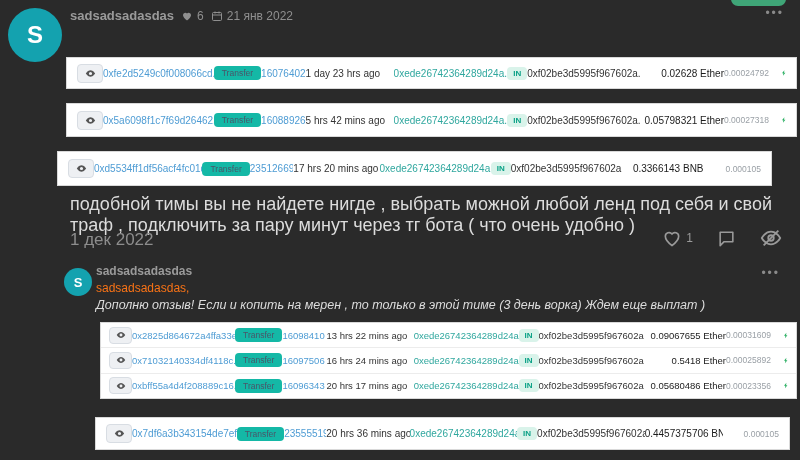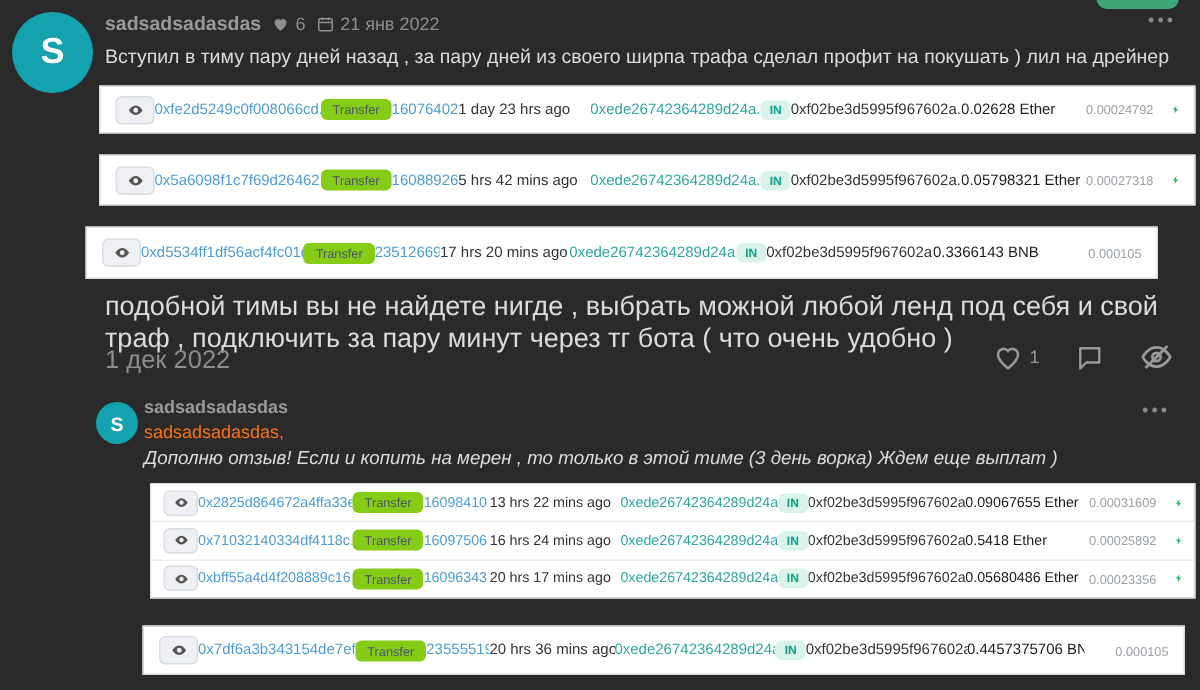--- a/index.html
+++ b/index.html
@@ -72,34 +72,34 @@
   .eye-btn {
     width:24px; height:17px; background:#eef0f3; border:1px solid #d8dde3;
     border-radius:4px; display:flex; align-items:center; justify-content:center;
     color:#555; flex:0 0 auto; cursor:pointer;
   }
   .tx-line .eye-btn { width:21px; height:15px; }
   .cell { overflow:hidden; }
   .hash  { color:#4e9cd4; width:117px; cursor:pointer; }
   .tx-line .hash { width:110px; }
   .badge {
-    background:#84cc16; color:#4a5568; border-radius:4px; padding:2px 8px;
+    background:#14b8a6; color:#4a5568; border-radius:4px; padding:2px 8px;
     font-size:8.5px; flex:0 0 auto;
   }
   .block { color:#4e9cd4; width:47px; cursor:pointer; }
   .age   { color:#333; width:93px; }
   .from  { color:#2fa79e; width:120px; cursor:pointer; }
   .tx-line .from { width:112px; }
   .in-badge {
     background:#d9f3ea; color:#0aa186; border-radius:4px; padding:2px 6px;
     font-size:8px; font-weight:bold; flex:0 0 auto;
   }
   .to    { color:#333; width:120px; cursor:pointer; }
   .tx-line .to { width:112px; }
-  .value { color:#1c1c1c; width:88px; }
+  .value { color:#1c1c1c; width:88px; text-align:right; }
   .fee   { color:#9aa0a6; font-size:8.5px; display:flex; align-items:center; gap:13px; width:62px; justify-content:flex-end; }
   
   .reply-username { position:absolute; left:96px; top:264px; color:#9a9a9a; font-size:12px; font-weight:bold; }
   .reply-mention  { position:absolute; left:96px; top:281px; color:#f97316; font-size:12px; cursor:pointer; }
   .reply-body     { position:absolute; left:96px; top:298px; width:690px; color:#dcdcdc; font-size:12.5px;font-style:italic; }
   .reply-dots     { position:absolute; right:20px; top:266px; color:#8a8a8a; font-size:12px; letter-spacing:2px; cursor:pointer; user-select:none; }
   svg { display:block; }
 </style>
 </head>
 <body>
@@ -125,21 +125,20 @@
     <span class="meta">
       <span>
           <svg width="12" height="12" viewBox="0 0 24 24" fill="none" stroke="currentColor" stroke-width="2">
             <rect x="3" y="5" width="18" height="16" rx="2"></rect>
             <path d="M3 10h18M8 3v4M16 3v4"></path>
           </svg>
         </span>
       <span>21 янв 2022</span>
     </span>
   </div>
-  <div class="post-body">Вступил в тиму пару дней назад , за пару дней из своего ширпа трафа сделал профит на покушать ) лил на дрейнер</div>
 
   <div class="tx r1">
     <span class="eye-btn">
         <svg width="11" height="11" viewBox="0 0 24 24" fill="currentColor">
           <path d="M12 5C6 5 2 12 2 12s4 7 10 7 10-7 10-7-4-7-10-7zm0 10.5a3.5 3.5 0 1 1 0-7 3.5 3.5 0 0 1 0 7z"></path>
         </svg>
       </span>
     <span class="cell hash">0xfe2d5249c0f008066cd...</span>
     <span class="badge">Transfer</span>
     <span class="cell block">16076402</span>

